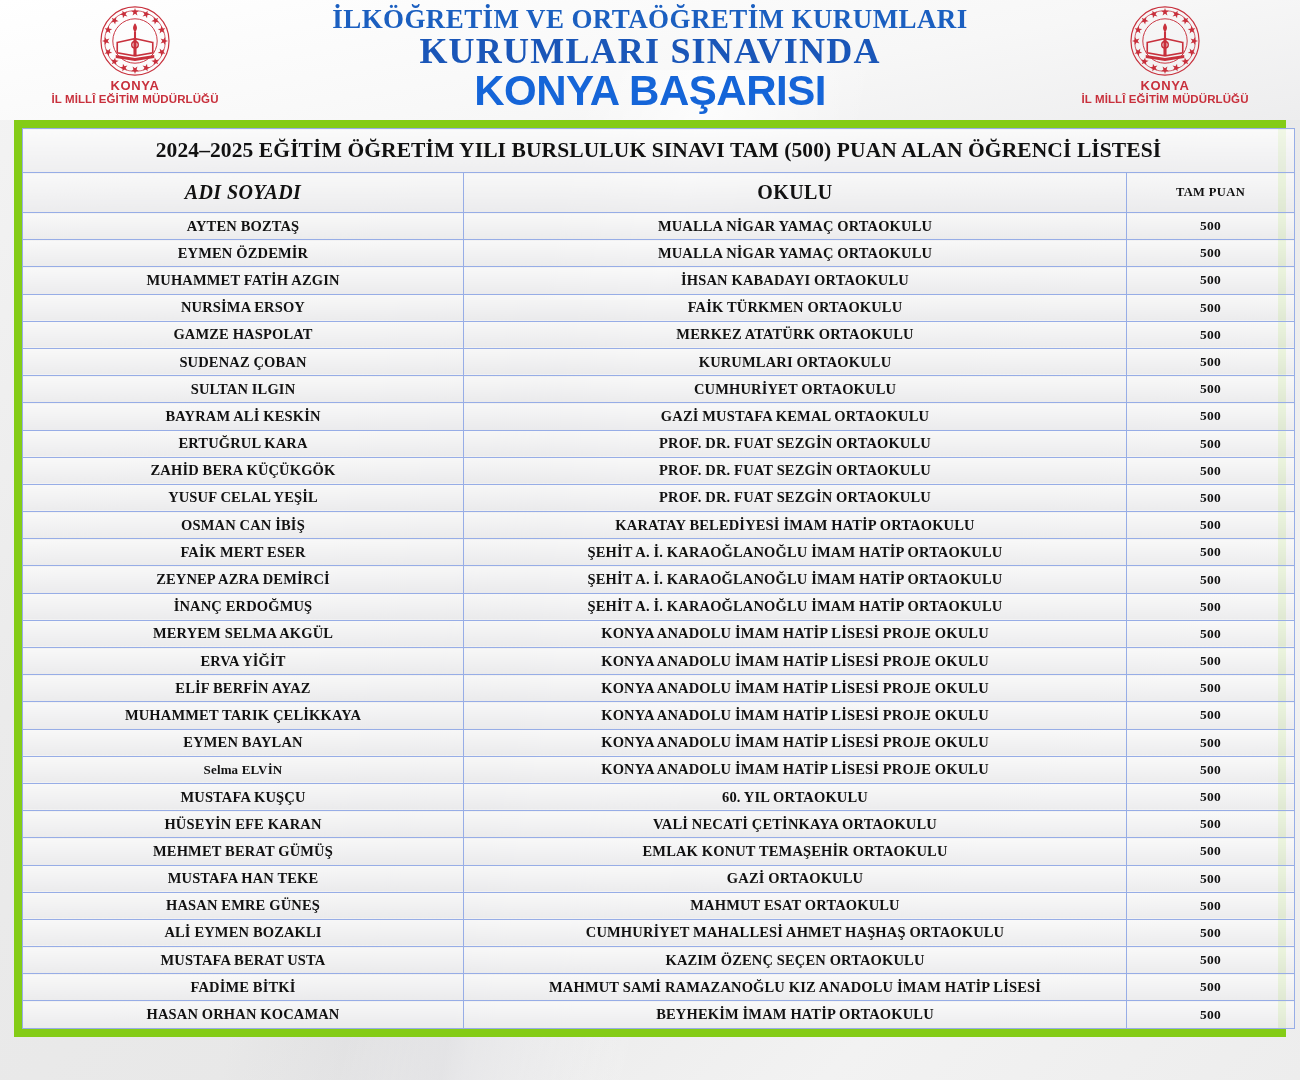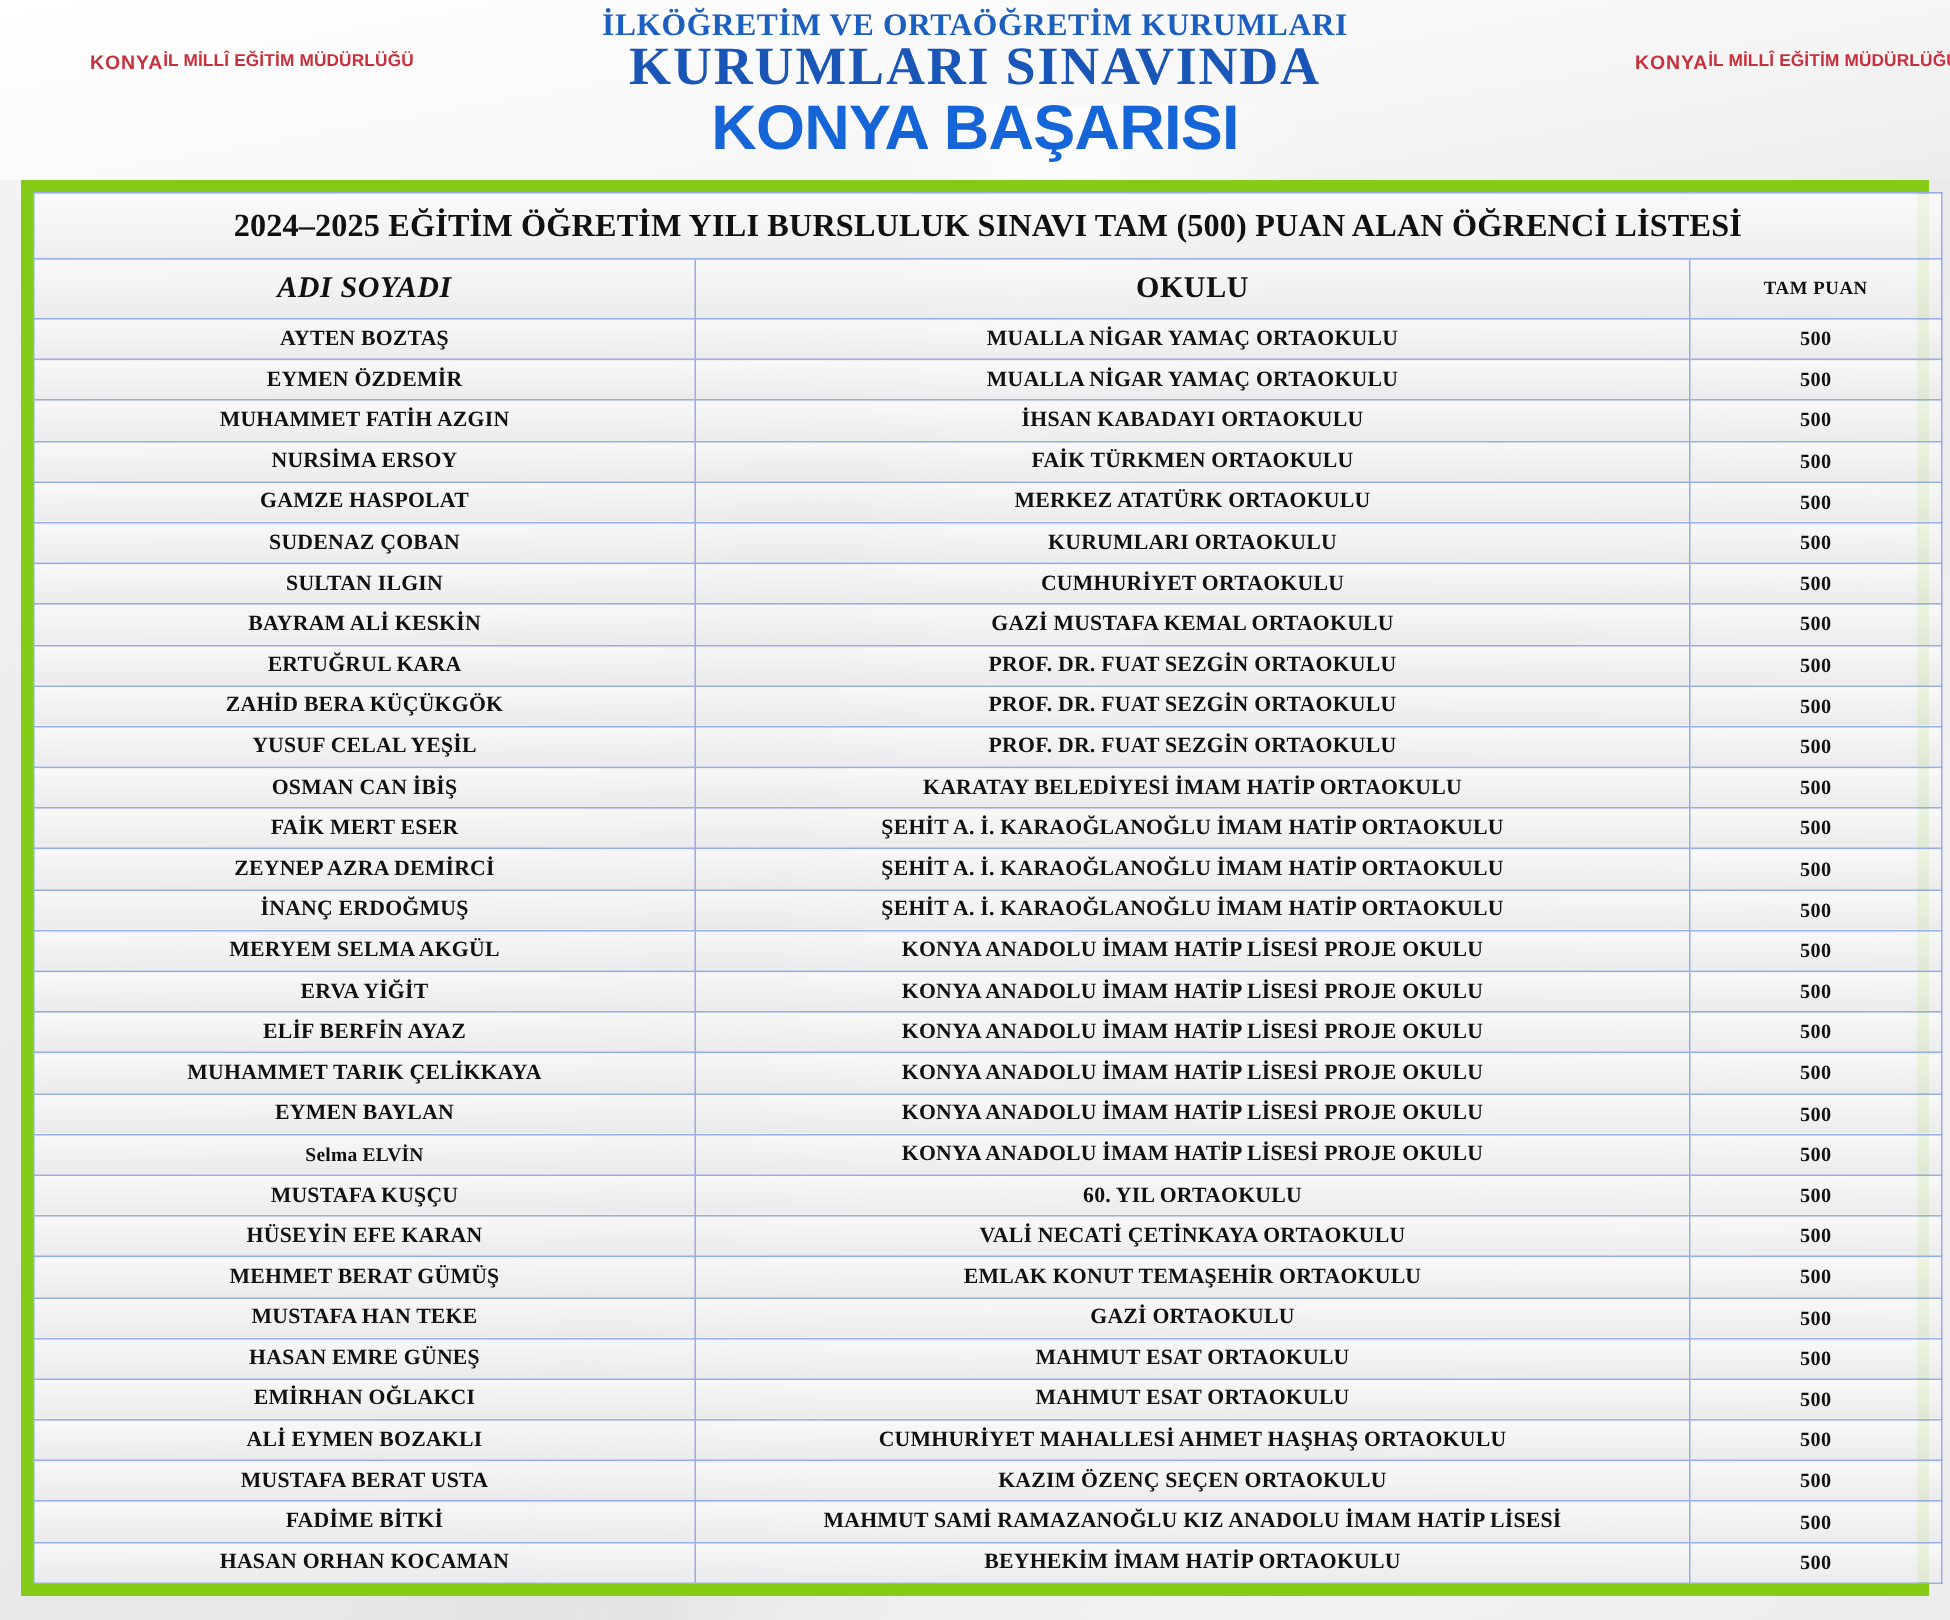--- a/index.html
+++ b/index.html
@@ -36,20 +36,21 @@
     height: 118px;
     display: flex;
     align-items: flex-start;
     justify-content: space-between;
     padding: 4px 60px 0 60px;
     z-index: 3;
   }
   .logo {
     width: 150px;
     display: flex;
+    flex-direction: column;
     align-items: center;
     color: #c8303c;
   }
   .logo-seal { width: 74px; height: 74px; display:block; }
   .logo-city {
     font-family: "Liberation Sans", sans-serif;
     font-weight: bold;
     font-size: 13px;
     letter-spacing: .6px;
     color: #c8303c;
@@ -66,21 +67,21 @@
     white-space: nowrap;
   }
   .title-block {
     flex: 1;
     text-align: center;
     padding-top: 2px;
   }
   .t-line1 {
     color: #1b5fc0;
     font-weight: bold;
-    font-size: 21px;
+    font-size: 27px;
     letter-spacing: .4px;
     line-height: 1.02;
     font-family: "Liberation Serif", serif;
   }
   .t-line2 {
     color: #1a56b8;
     font-weight: bold;
     font-size: 36px;
     letter-spacing: 1.2px;
     line-height: 0.98;
@@ -370,25 +371,20 @@
           <td class="c-name">MUSTAFA HAN TEKE</td>
           <td class="c-school">GAZİ ORTAOKULU</td>
           <td class="c-score">500</td>
         </tr>
         <tr>
           <td class="c-name">HASAN EMRE GÜNEŞ</td>
           <td class="c-school">MAHMUT ESAT ORTAOKULU</td>
           <td class="c-score">500</td>
         </tr>
         <tr>
-          <td class="c-name">EMİRHAN OĞLAKCI</td>
-          <td class="c-school">MAHMUT ESAT ORTAOKULU</td>
-          <td class="c-score">500</td>
-        </tr>
-        <tr>
           <td class="c-name">ALİ EYMEN  BOZAKLI</td>
           <td class="c-school">CUMHURİYET MAHALLESİ  AHMET HAŞHAŞ ORTAOKULU</td>
           <td class="c-score">500</td>
         </tr>
         <tr>
           <td class="c-name">MUSTAFA BERAT USTA</td>
           <td class="c-school">KAZIM ÖZENÇ SEÇEN ORTAOKULU</td>
           <td class="c-score">500</td>
         </tr>
         <tr>

